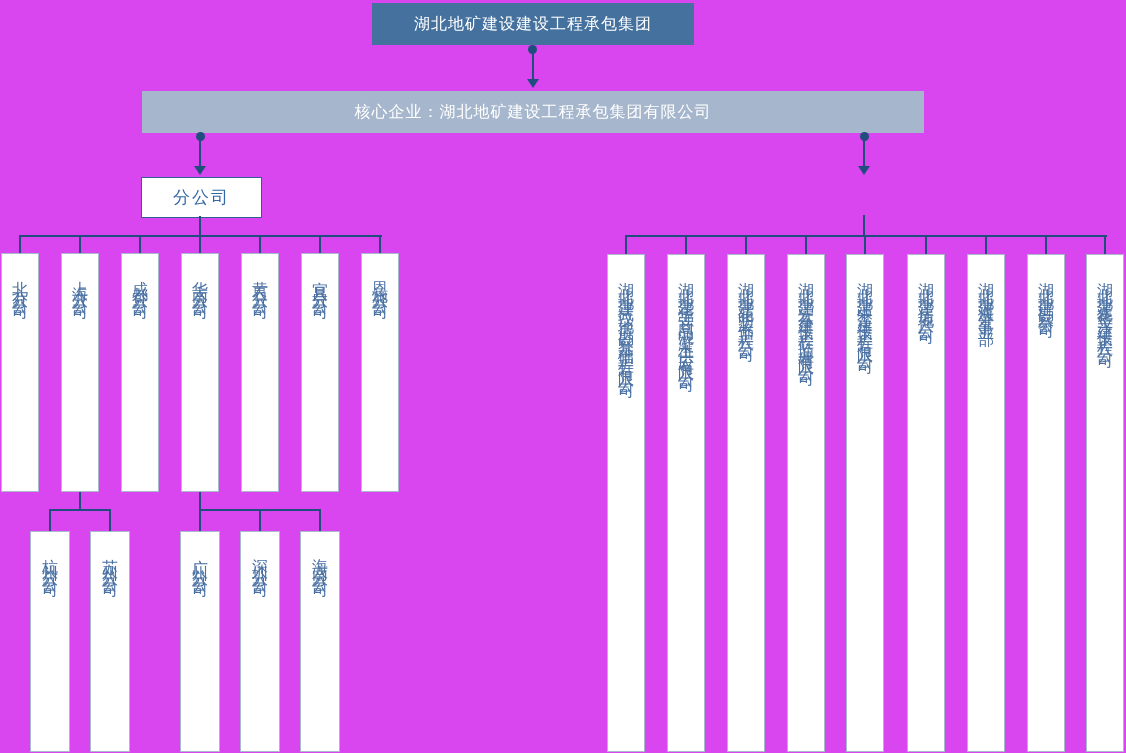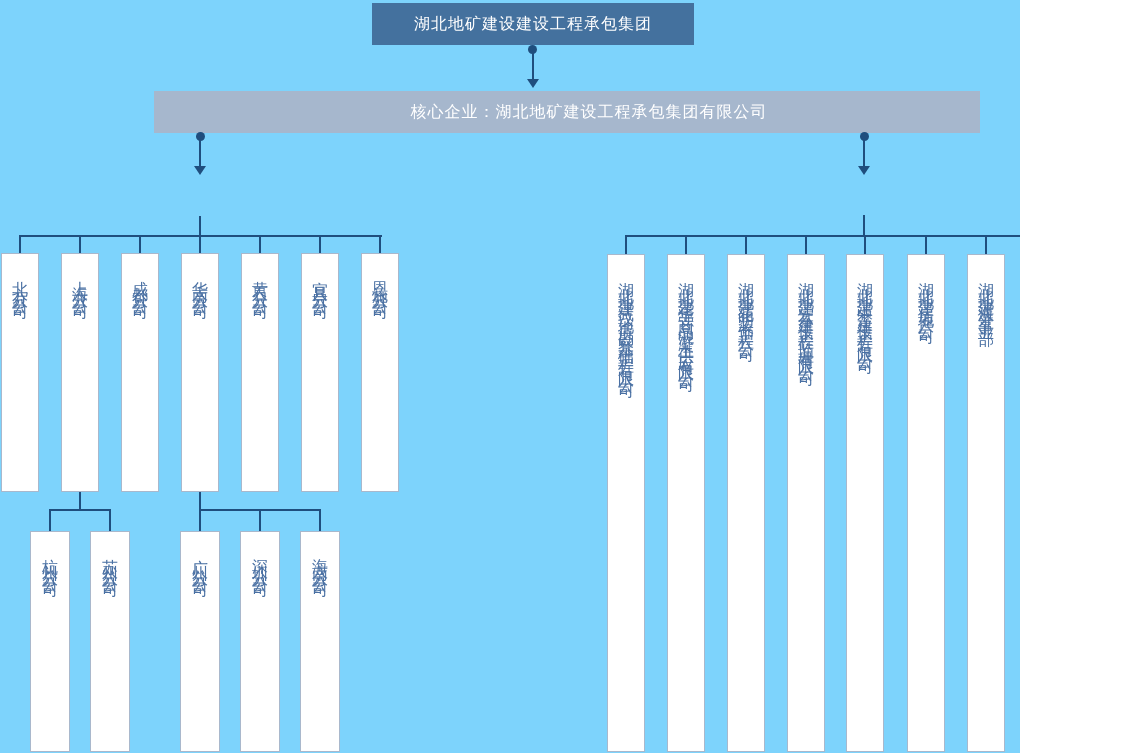--- a/index.html
+++ b/index.html
@@ -6,21 +6,21 @@
     --line:#1F4E7E;
     --rootBg:#44719E;
     --coreBg:#A6B7CD;
     --nodeBorder:#A9B8CC;
     --nodeText:#4A70A3;
     --groupBorder:#2F5F97;
     --groupText:#3368A4;
   }
   html,body{margin:0;padding:0;background:#ffffff;}
   body{font-family:"Liberation Sans","DejaVu Sans",sans-serif;}
-  .canvas{position:relative;width:1020px;height:753px;background:#7dd3fc;overflow:hidden;}
+  .canvas{position:relative;width:1126px;height:753px;background:#d946ef;overflow:hidden;}
 
   
   .banner{position:absolute;display:flex;align-items:center;justify-content:center;
           color:#ffffff;font-size:16px;letter-spacing:1px;}
   .banner.root{background:var(--rootBg);}
   .banner.core{background:var(--coreBg);}
 
   
   .group-box{position:absolute;display:flex;align-items:center;justify-content:center;
              background:#ffffff;border:1px solid var(--groupBorder);
@@ -45,30 +45,31 @@
 <body>
 
 <div class="canvas">
 
   <div class="banner root" style="left:372px;top:3px;width:322px;height:42px;">湖北地矿建设建设工程承包集团</div>
 
   <div class="dot" style="left:528px;top:45px;"></div>
   <div class="vl" style="left:532px;top:52px;height:28px;"></div>
   <div class="arr" style="left:527px;top:79px;"></div>
 
-  <div class="banner core" style="left:154px;top:91px;width:782px;height:42px;padding-left:44px;">核心企业：湖北地矿建设工程承包集团有限公司</div>
+  <div class="banner core" style="left:142px;top:91px;width:782px;height:42px;">核心企业：湖北地矿建设工程承包集团有限公司</div>
 
   <div class="dot" style="left:196px;top:132px;"></div>
   <div class="vl" style="left:199px;top:140px;height:26px;"></div>
   <div class="arr" style="left:194px;top:166px;"></div>
 
   <div class="dot" style="left:860px;top:132px;"></div>
   <div class="vl" style="left:863px;top:140px;height:26px;"></div>
   <div class="arr" style="left:858px;top:166px;"></div>
 
+  <div class="group-box" style="left:141px;top:177px;width:119px;height:39px;">分公司</div>
 
   <div class="vl" style="left:199px;top:216px;height:21px;"></div>
   <div class="hl" style="left:19px;top:235px;width:363px;"></div>
   <div class="vl" style="left:19px;top:235px;height:18px;"></div>
   <div class="vl" style="left:79px;top:235px;height:18px;"></div>
   <div class="vl" style="left:139px;top:235px;height:18px;"></div>
   <div class="vl" style="left:199px;top:235px;height:18px;"></div>
   <div class="vl" style="left:259px;top:235px;height:18px;"></div>
   <div class="vl" style="left:319px;top:235px;height:18px;"></div>
   <div class="vl" style="left:379px;top:235px;height:18px;"></div>

